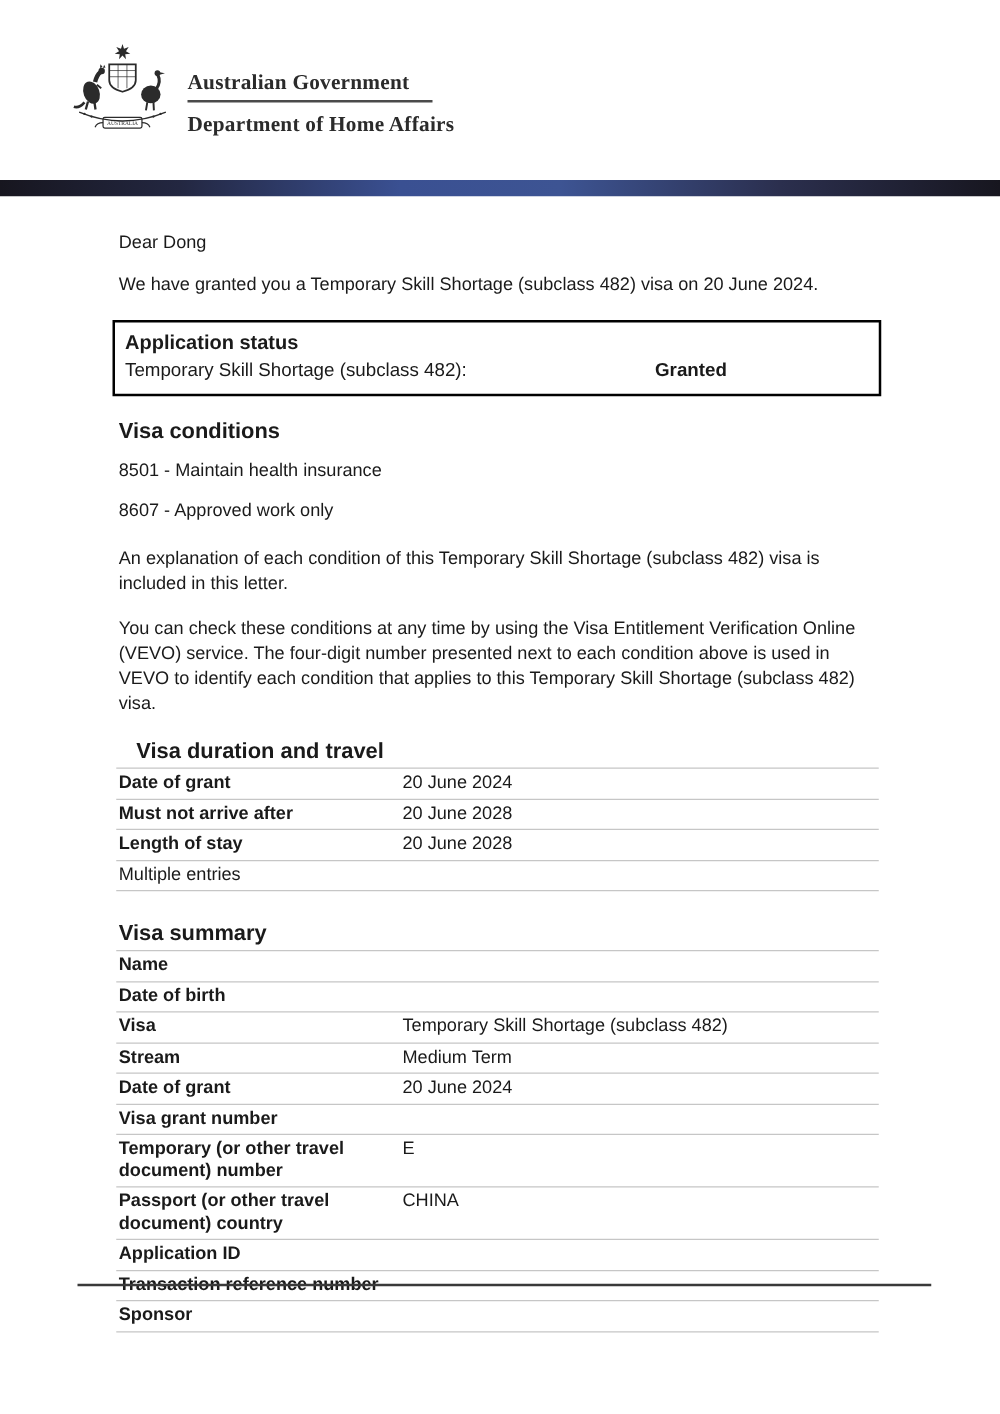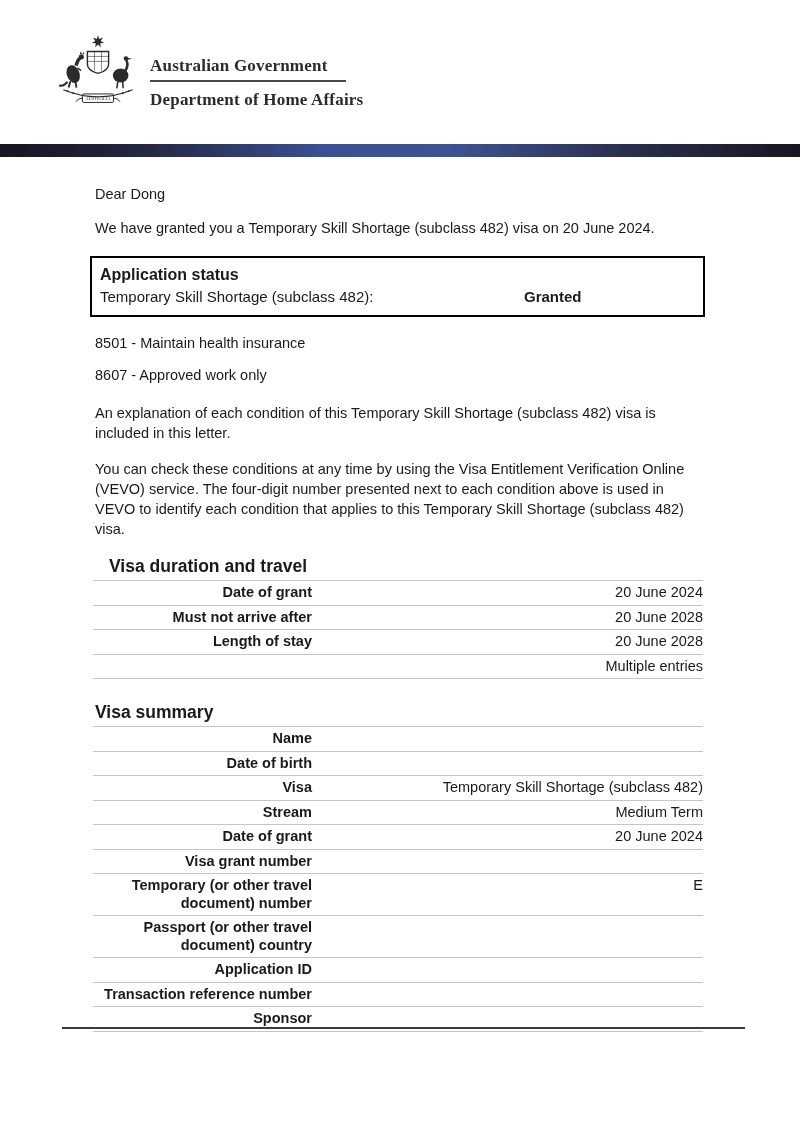--- a/index.html
+++ b/index.html
@@ -47,21 +47,21 @@
 
   
   .section-heading { font-size:17.5px; font-weight:bold; line-height:22px; }
 
   .conditions { margin-bottom:18px; }
   .cond-line { font-size:14.5px; line-height:20px;margin-top:12px; }
 
   .para { font-size:14.5px; line-height:20px; margin-bottom:16px; }
 
   
-  .kv-table { width:100%; margin-left:-2px;text-align:right; }
+  .kv-table { width:100%; margin-left:-2px; }
   .kv-row { display:flex; border-top:1px solid #c6c6c6; padding:3px 0 3px 2px; }
   .kv-row:last-child { border-bottom:1px solid #c6c6c6; }
   .kv-label { width:227px; font-weight:bold; font-size:14.5px; line-height:17.5px; padding-right:10px; }
   .kv-value { flex:1; font-size:14.5px; line-height:17.5px; }
 
   .sec-duration { margin-top:6px; }
   .sec-duration .section-heading { margin-bottom:3px;margin-left:14px; }
   .sec-summary { margin-top:22px; }
   .sec-summary .section-heading { margin-bottom:3px; }
 
@@ -128,20 +128,21 @@
 
     <div class="status-box">
       <div class="status-title">Application status</div>
       <div class="status-row">
         <div class="sr-label">Temporary Skill Shortage (subclass 482):</div>
         <div class="sr-value">Granted</div>
       </div>
     </div>
 
     <div class="conditions">
+      <div class="section-heading">Visa conditions</div>
       <div class="cond-line">8501 - Maintain health insurance</div>
       <div class="cond-line">8607 - Approved work only</div>
     </div>
 
     <div class="para">An explanation of each condition of this Temporary Skill Shortage (subclass 482) visa is included in this letter.</div>
     <div class="para">You can check these conditions at any time by using the Visa Entitlement Verification Online (VEVO) service. The four-digit number presented next to each condition above is used in VEVO to identify each condition that applies to this Temporary Skill Shortage (subclass 482) visa.</div>
 
     <div class="sec-duration">
       <div class="section-heading">Visa duration and travel</div>
       <div class="kv-table">
@@ -189,20 +190,21 @@
         <div class="kv-row">
           <div class="kv-label">Visa grant number</div>
           <div class="kv-value"></div>
         </div>
         <div class="kv-row">
           <div class="kv-label">Temporary (or other travel document) number</div>
           <div class="kv-value">E</div>
         </div>
         <div class="kv-row">
           <div class="kv-label">Passport (or other travel document) country</div>
+          <div class="kv-value">CHINA</div>
         </div>
         <div class="kv-row">
           <div class="kv-label">Application ID</div>
           <div class="kv-value"></div>
         </div>
         <div class="kv-row">
           <div class="kv-label">Transaction reference number</div>
           <div class="kv-value"></div>
         </div>
         <div class="kv-row">

